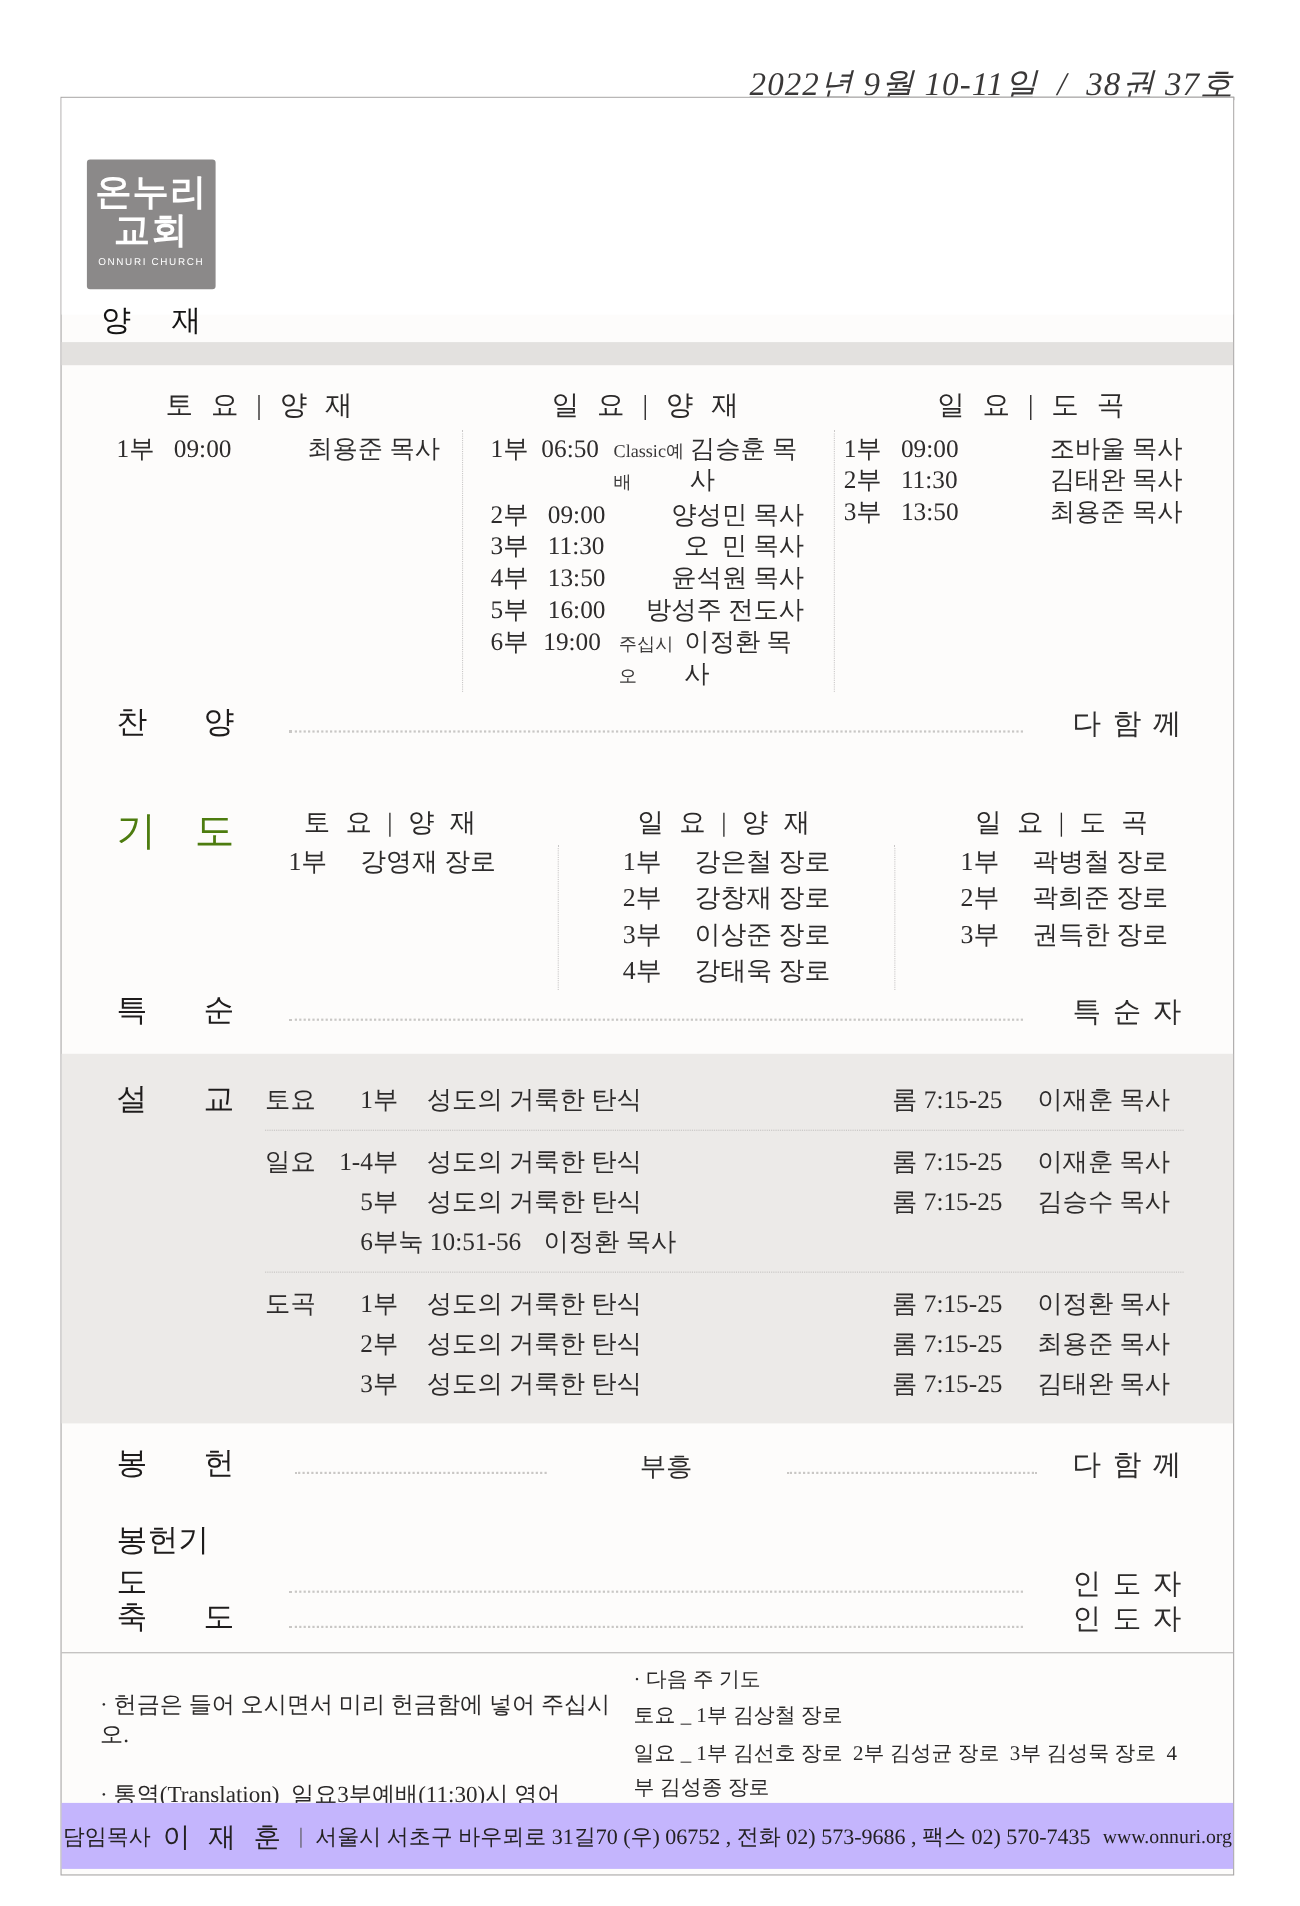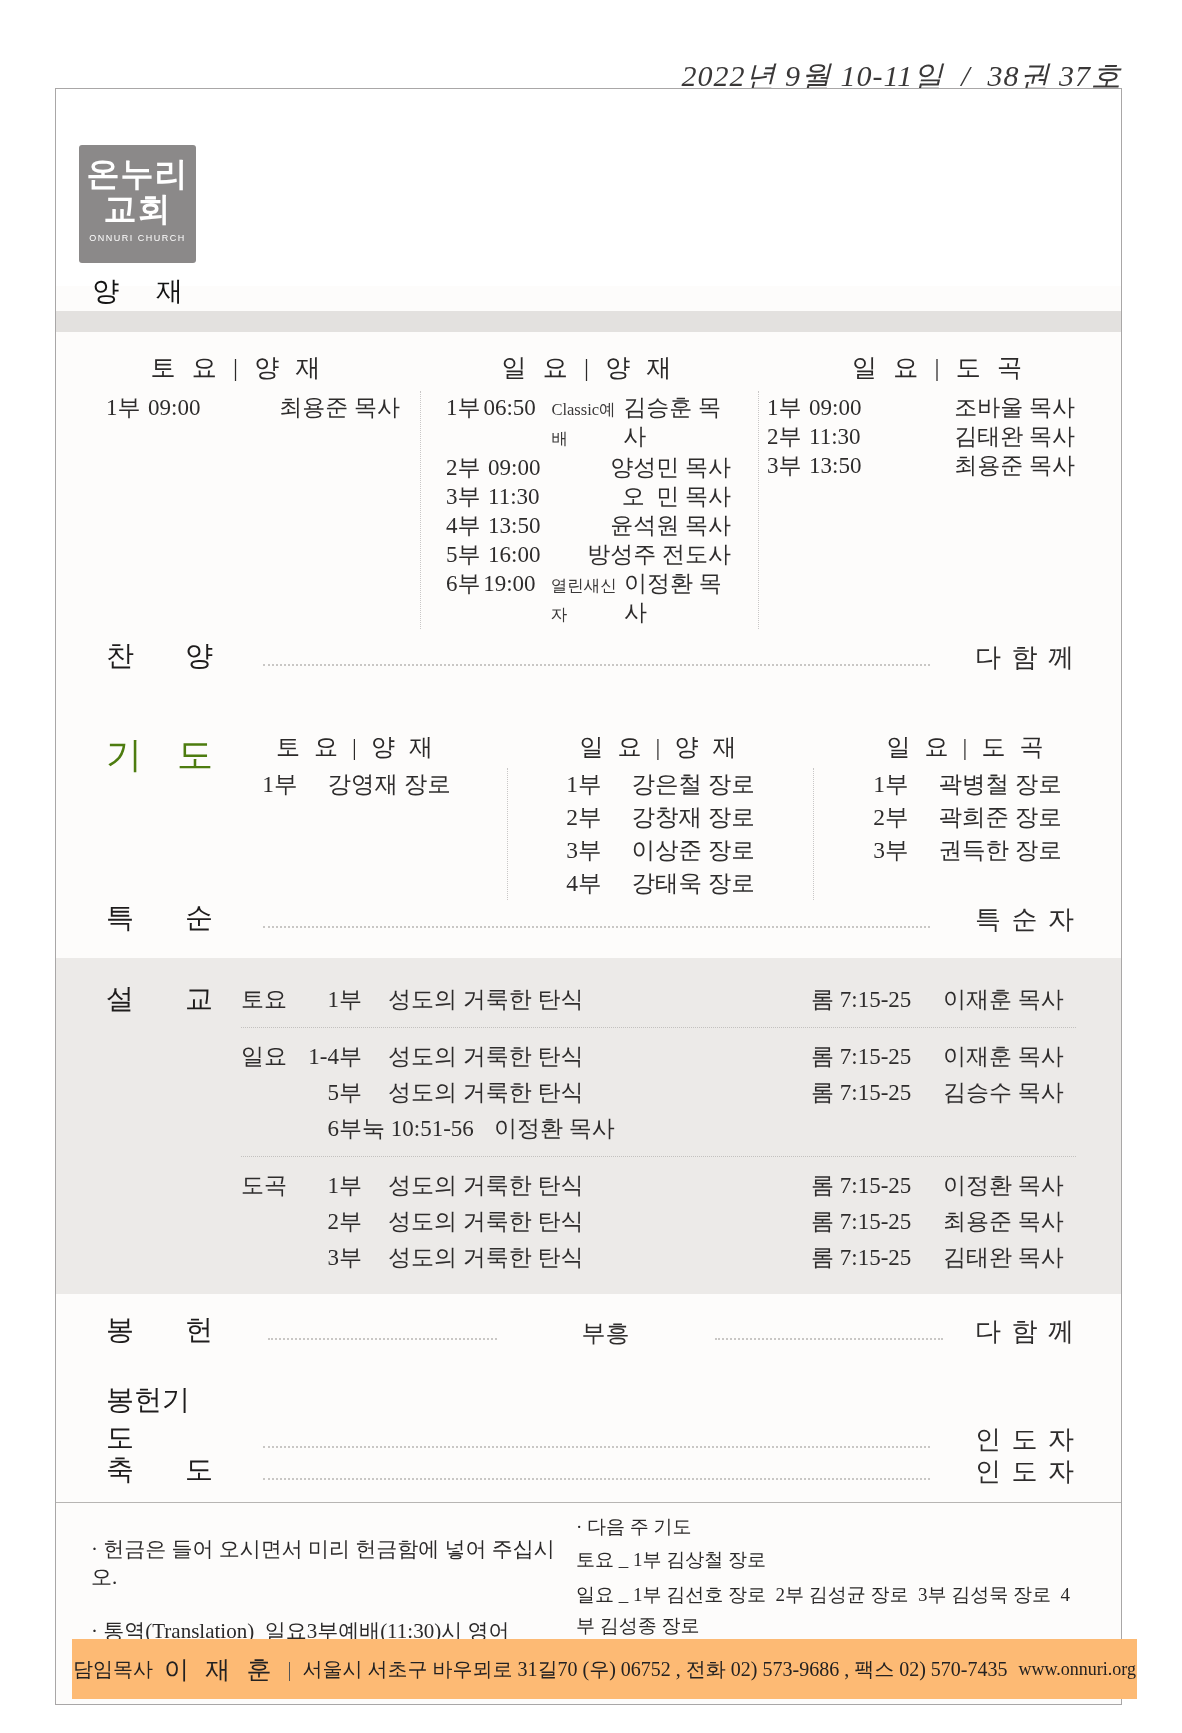--- a/index.html
+++ b/index.html
@@ -52,21 +52,21 @@
   .sched-col.c2 { width:338px; }
   .sched-col.c3 { width:363px; }
   .col-header { text-align:center; font-size:25px; letter-spacing:5px; color:#2b2929; height:32px; margin-bottom:8px; }
   .col-rows { flex:1; padding-top:2px; }
   .sched-col.c2 .col-rows, .sched-col.c3 .col-rows { border-left:1px dotted #c9c7c7; }
   .s-row { display:flex; align-items:baseline; line-height:29px; font-size:23px; }
   .c1 .s-row { padding:0 20px 0 50px; }
   .c2 .s-row { padding:0 27px 0 25px; }
   .c3 .s-row { padding:0 46px 0 8px; }
   .s-part { width:42px; }
-  .s-time { width:74px; }
+  .s-time { margin-left:10px; width:74px; }
   .s-note { font-size:16.5px; color:#3a3838; margin-left:2px; }
   .s-person { margin-left:auto; white-space:pre-wrap; }
 
   
   .dotrow { position:absolute; left:0; width:100%; display:flex; align-items:flex-end; padding:0 45px 0 50px; }
   .row-label { width:107px; font-size:28px; color:#1e1c1c; text-align-last:justify; text-align:justify; }
   .dots { flex:1; border-bottom:2px dotted #c9c7c5; margin:0 45px 9px 50px; }
   .dots.short-l { margin-left:55px; margin-right:85px; }
   .dots.short-r { margin-left:85px; margin-right:32px; }
   .row-mid { font-size:24px; margin-bottom:0px; }
@@ -106,21 +106,21 @@
 
   
   .notes-divider { position:absolute; left:0; top:1413px; width:100%; border-top:1px solid #b7b5b3; }
   .notes { position:absolute; left:35px; top:1420px; width:990px; display:flex; }
   .notes-left { width:485px; font-size:21px; color:#2b2929; }
   .notes-left .nline { margin-top:26px; white-space:pre-wrap; }
   .notes-right { flex:1; font-size:19px; color:#2b2929; }
   .notes-right .ntitle { margin-top:5px; }
   .notes-right .nline { margin-top:4px; line-height:31px; white-space:pre-wrap; }
   .footer {
-    position:absolute; left:16px; top:1550px; width:100%; height:60px; background:#fdba74;
+    position:absolute; left:0; top:1550px; width:100%; height:60px; background:#c4b5fd;
     display:flex; align-items:center; justify-content:center; gap:11px; font-size:20px; color:#232121;
   }
   .footer .pastor-name { font-size:25px; letter-spacing:5px; }
   .footer .sep { color:#555; }
   .footer .site { font-size:18px; }
 </style>
 </head>
 <body>
 
 <div class="page">
@@ -189,21 +189,21 @@
             <div class="s-row">
               <span class="s-part">5부</span>
               <span class="s-time">16:00</span>
               <span class="s-note"></span>
               <span class="s-person">방성주 전도사</span>
             </div>
 
             <div class="s-row">
               <span class="s-part">6부</span>
               <span class="s-time">19:00</span>
-              <span class="s-note">열린새신자</span>
+              <span class="s-note">주십시오</span>
               <span class="s-person">이정환 목사</span>
             </div>
           </div>
       </div>
       <div class="sched-col c3">
         <div class="col-header">일 요 | 도 곡</div>
         <div class="col-rows">
 
             <div class="s-row">
               <span class="s-part">1부</span>

